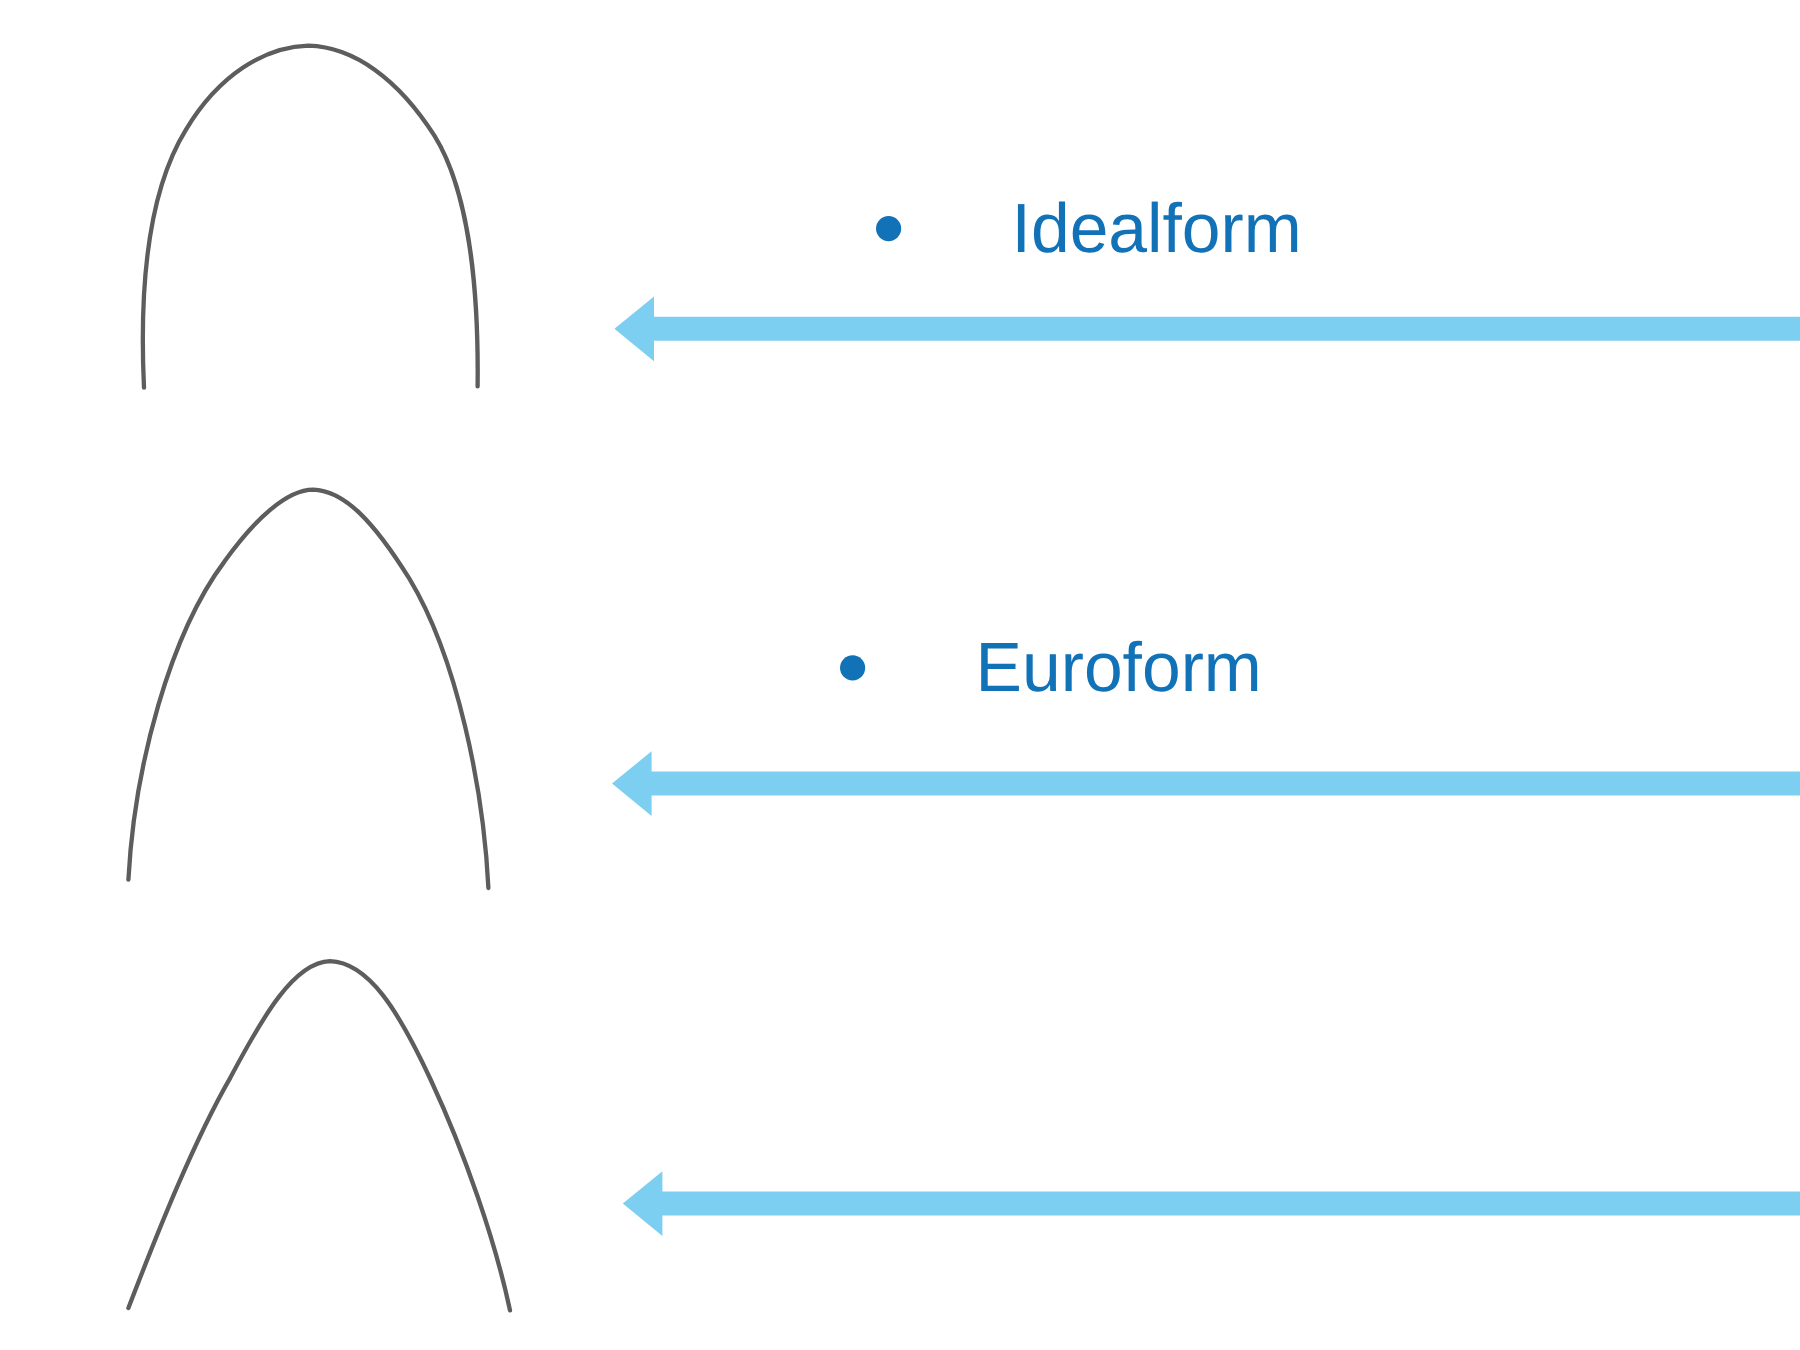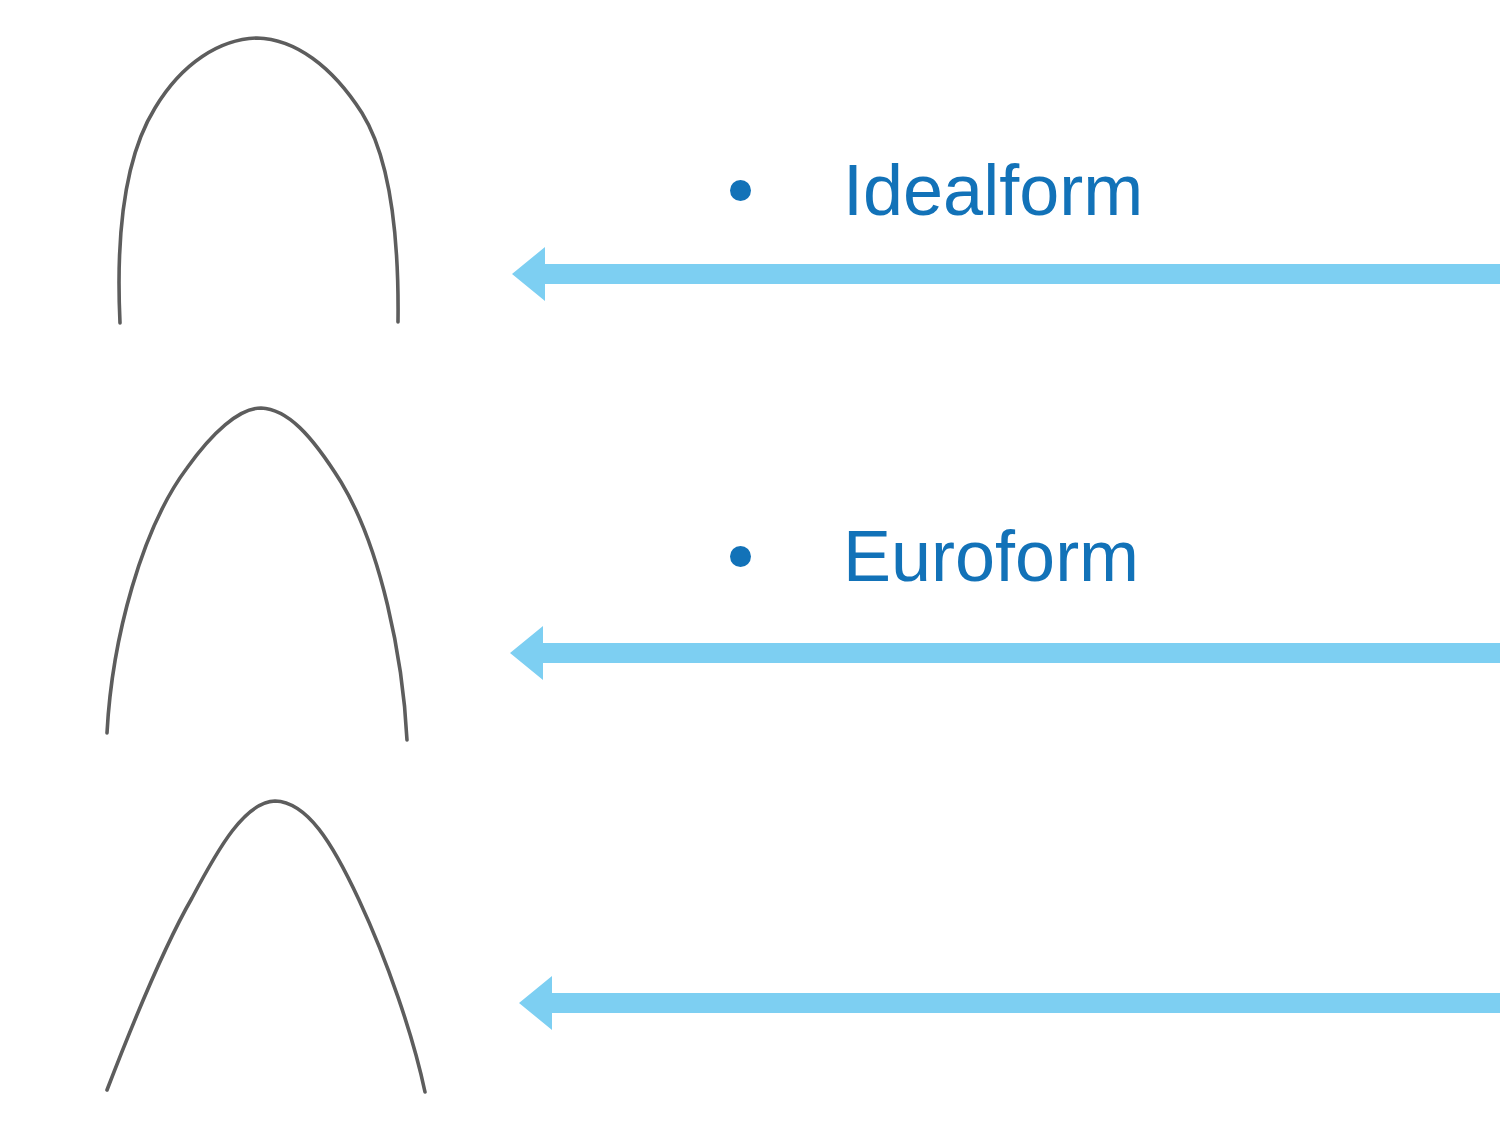--- a/index.html
+++ b/index.html
@@ -31,21 +31,21 @@
   .bullet {
     display: inline-block;
     width: 21px; height: 21px;
     border-radius: 50%;
     background: var(--label-blue, #1272b8);
     flex: 0 0 auto;
   }
   .label-text {
     display: inline-block;
     margin-left: 92px;
-    font-size: 72px;
+    font-size: 58px;
     line-height: 87px;
     color: var(--label-blue, #1272b8);
     white-space: nowrap;
   }
   .arrow { position: absolute; }
   .arrow svg { display: block; }
   .arrow polygon { fill: var(--arrow-blue, #7dcff2); }
 </style>
 </head>
 <body>
@@ -64,21 +64,21 @@
   <div class="arrow" style="left:512px; top:246px;">
     <svg width="988" height="56" viewBox="0 0 988 56">
       <polygon points="0,28 33,1 33,18 988,18 988,38 33,38 33,55"></polygon>
     </svg>
   </div>
 
   <svg class="arch-svg" style="left:97px; top:398px;" width="320" height="350" viewBox="0 0 320 350">
     <path d="M 10 335 C 15 240, 45 130, 90 70 C 115 35, 142 10, 164 10 C 190 11, 214 36, 244 84 C 284 150, 306 260, 310 342"></path>
   </svg>
 
-  <div class="label-row" style="left:730px; top:513px;">
+  <div class="label-row" style="left:700px; top:513px;">
     <span class="bullet"></span>
     <span class="label-text">Euroform</span>
   </div>
 
   <div class="arrow" style="left:510px; top:625px;">
     <svg width="990" height="56" viewBox="0 0 990 56">
       <polygon points="0,28 33,1 33,18 990,18 990,38 33,38 33,55"></polygon>
     </svg>
   </div>
 

